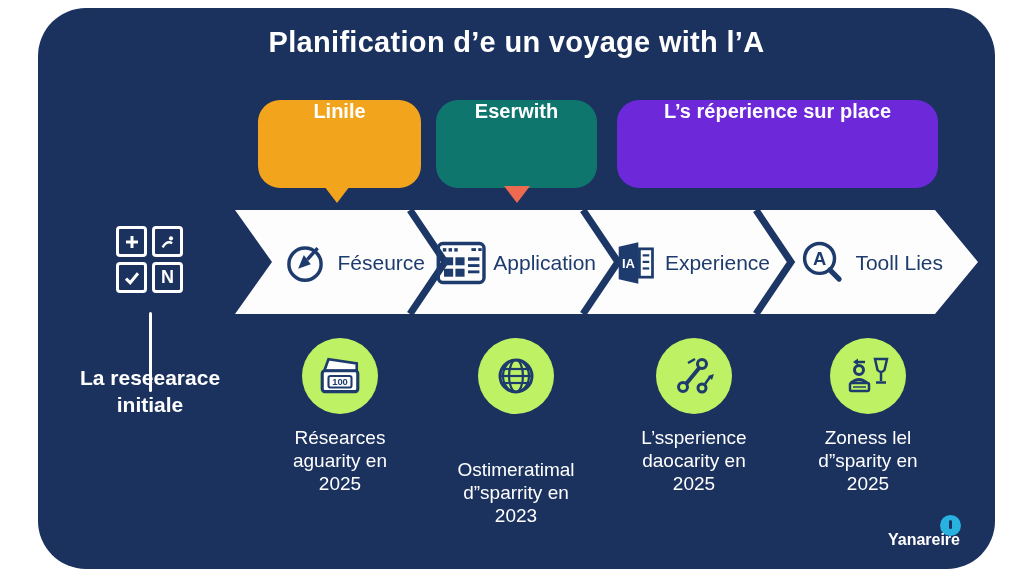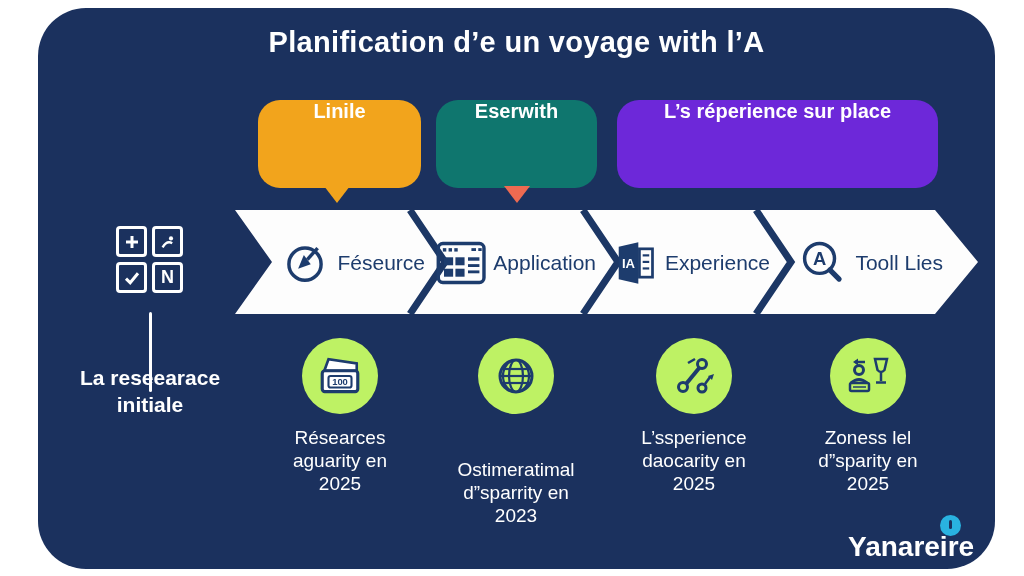--- a/index.html
+++ b/index.html
@@ -34,21 +34,21 @@
   .vline { position:absolute; left:149px; top:312px; width:3px; height:80px; background:#ffffff; border-radius:2px; }
   .left-caption { position:absolute; left:40px; top:364px; width:220px; text-align:center;
                   color:#ffffff; font-size:21px; font-weight:700; line-height:27px; }
 
   .stat-circle { position:absolute; top:338px; width:76px; height:76px; border-radius:50%;
                  background:#bef264; display:flex; align-items:center; justify-content:center; }
   .stat-caption { position:absolute; top:426px; width:180px; text-align:center;
                   color:#ffffff; font-size:19px; font-weight:400; line-height:23px; }
 
   .watermark { position:absolute; left:848px; top:531px; width:112px; text-align:right;
-               color:#ffffff; font-size:28px; font-weight:700; z-index:3; }
+               color:#ffffff; font-size:16px; font-weight:700; z-index:3; }
   .wm-badge { position:absolute; left:940px; top:515px; width:21px; height:21px; border-radius:50%;
               background:#29b2e0; z-index:2; }
   .wm-badge::after { content:""; position:absolute; left:9px; top:5px; width:3px; height:9px;
                      background:#1b315e; border-radius:2px; }
 </style>
 </head>
 <body>
 
 <div class="canvas">
   <div class="card"></div>

